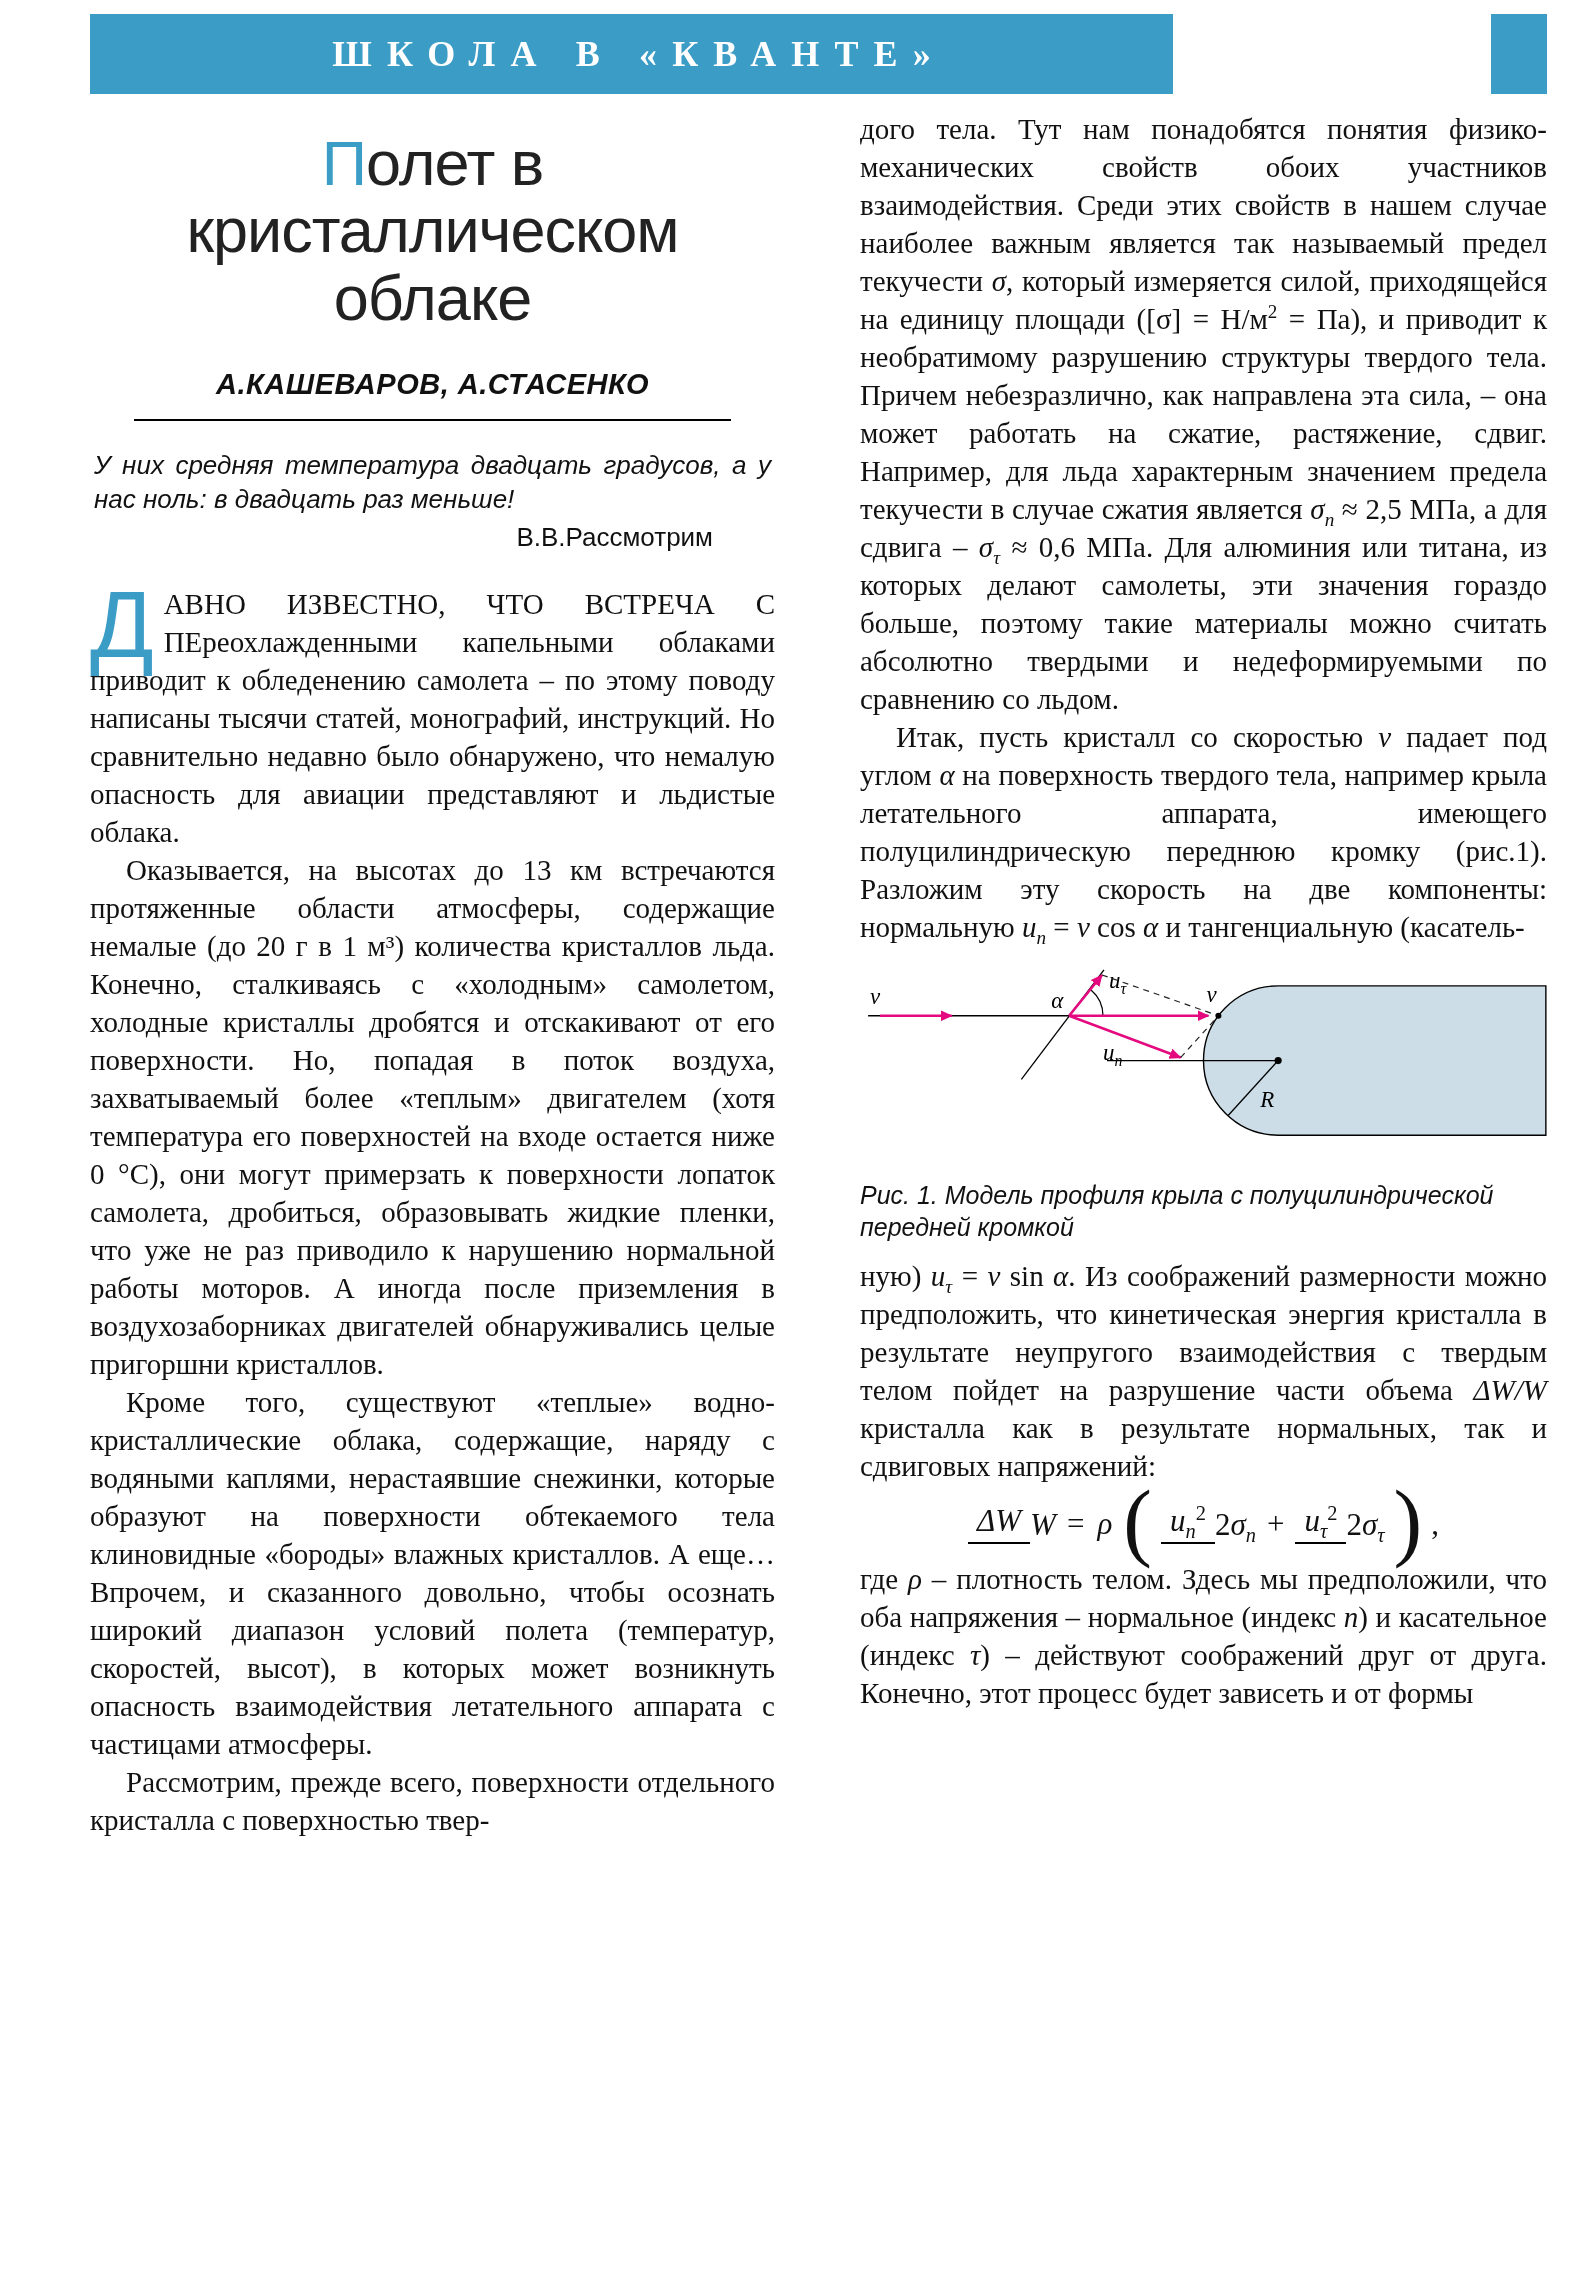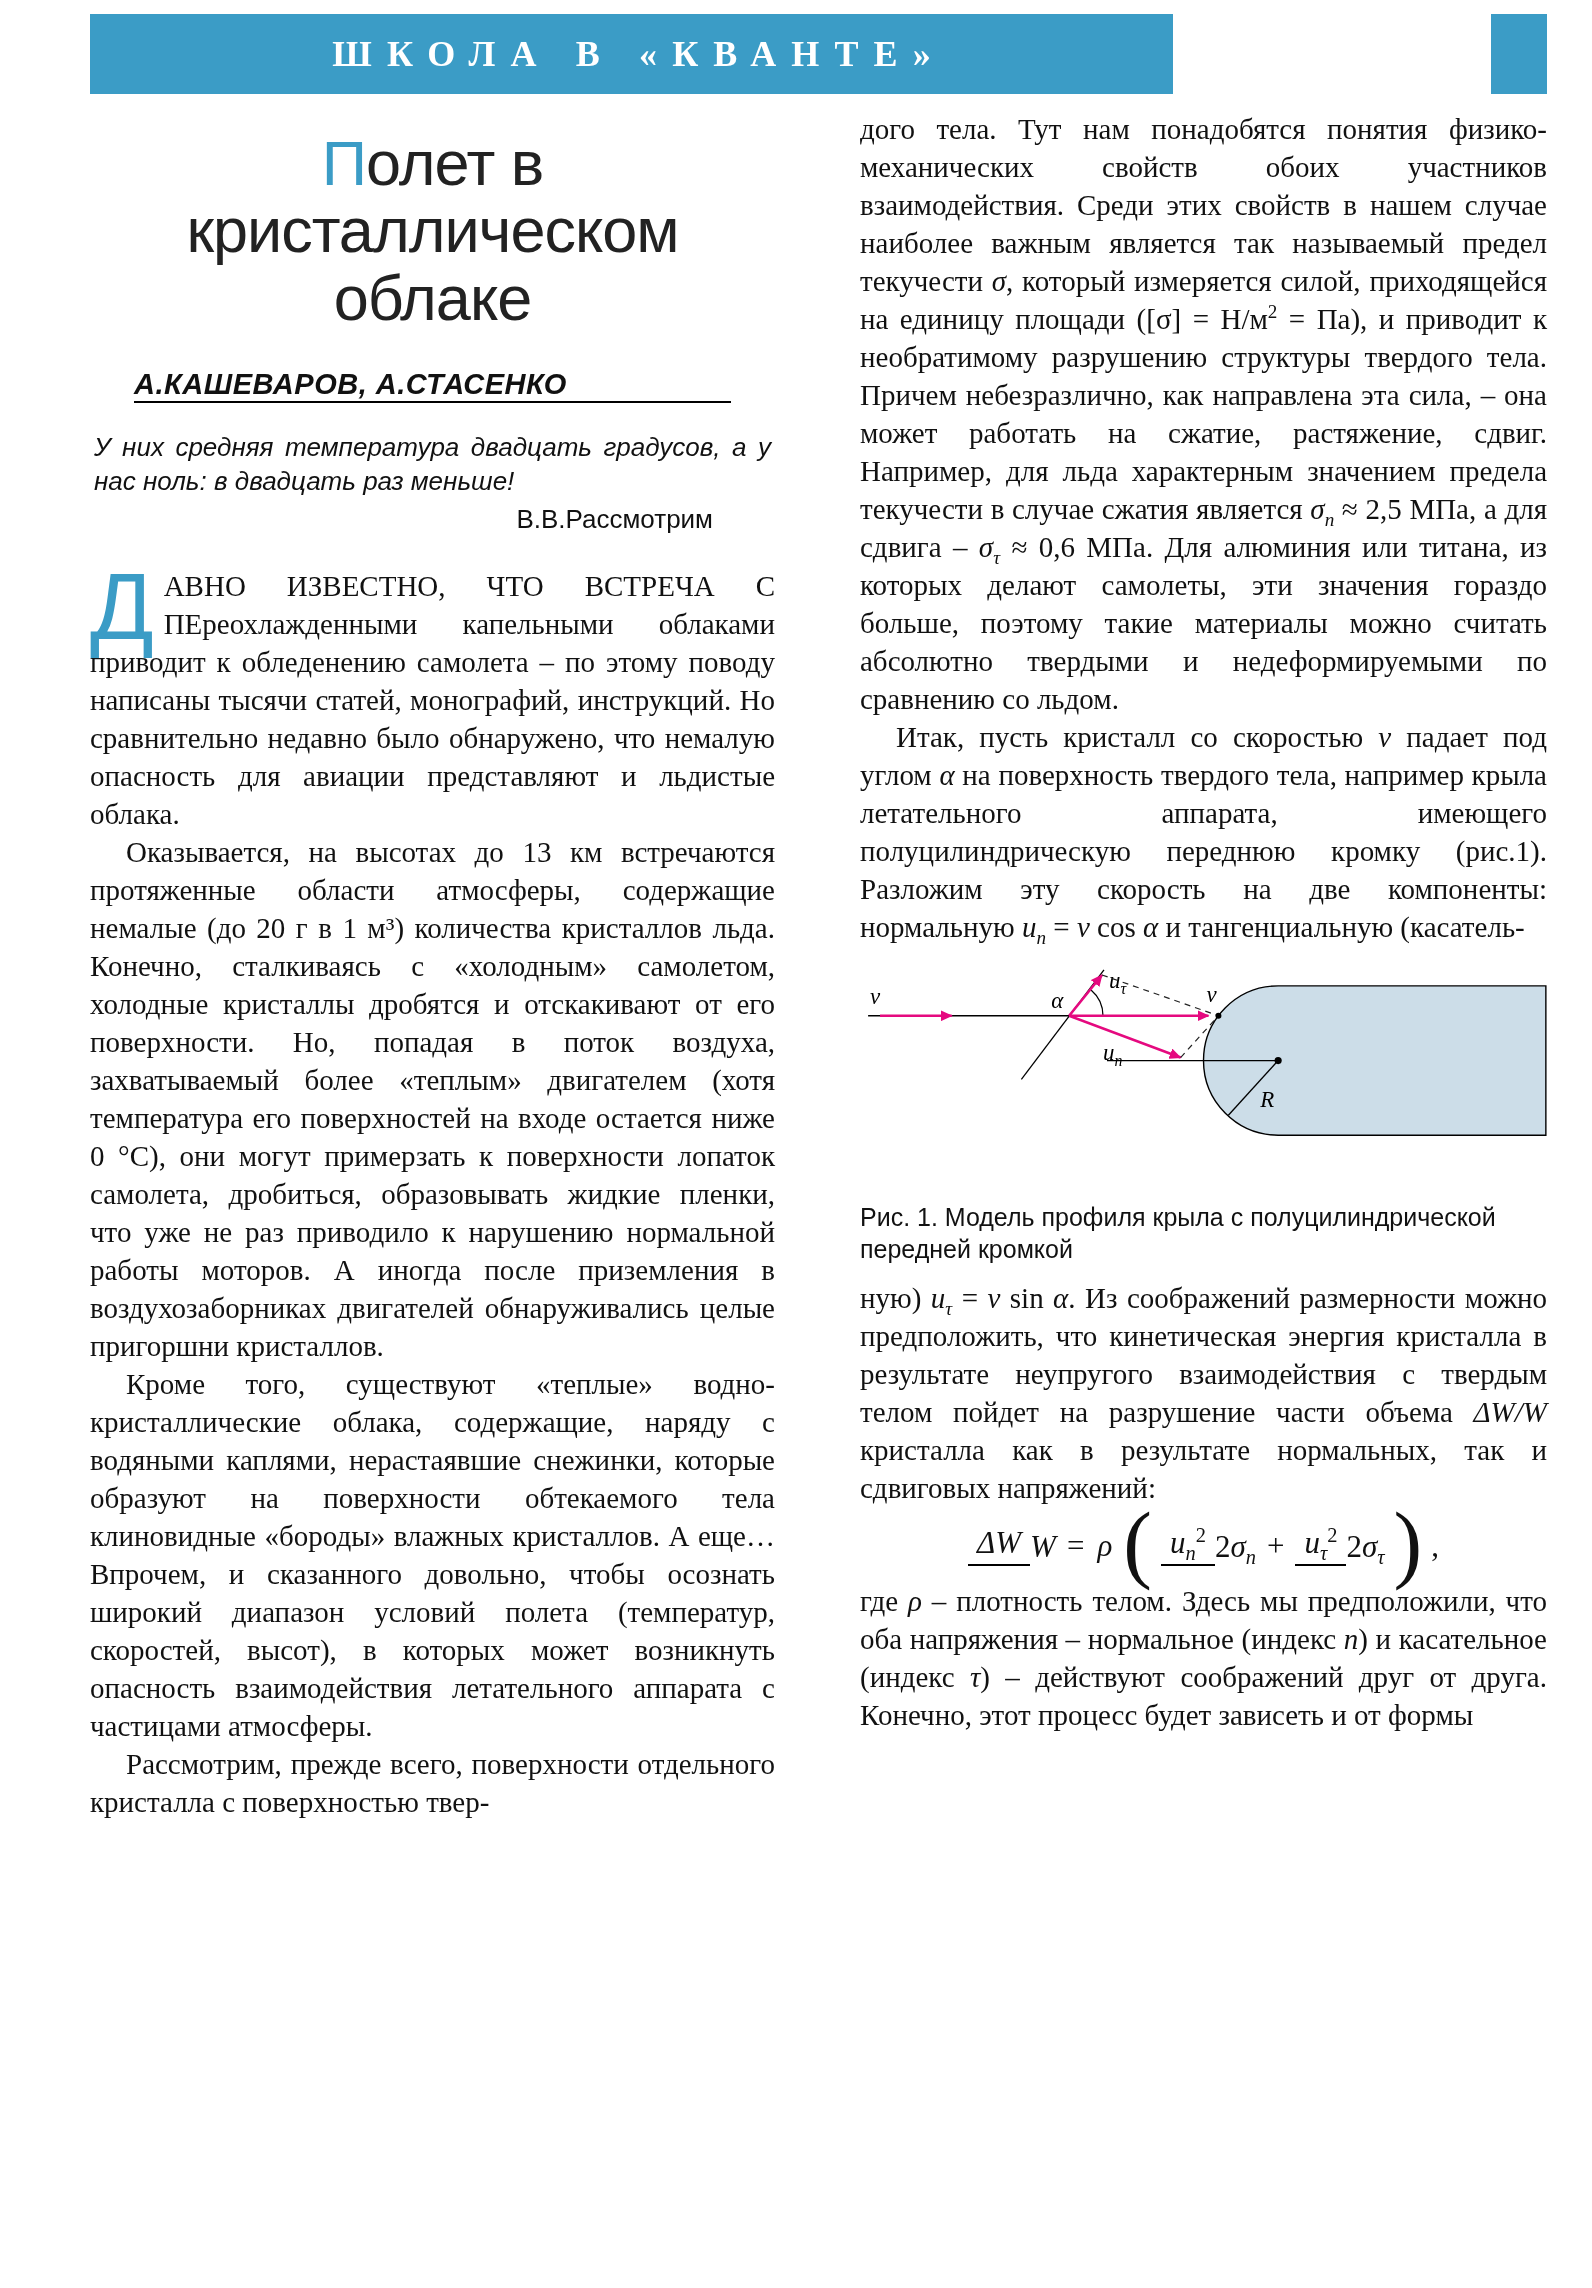--- a/index.html
+++ b/index.html
@@ -28,21 +28,21 @@
   
   .columns{display:flex;gap:85px;margin-top:16px}
   .col{width:687px}
 
   
   .title{
     font-family:"Liberation Sans",sans-serif;font-weight:400;color:#222;
     font-size:63px;line-height:1.07;text-align:center;margin:20px 28px 0;letter-spacing:-1px;
   }
   .title-initial{color:var(--accent)}
-  .authors-wrap{margin:36px auto 0;width:597px;text-align:left;border-bottom:2px solid #000;}
+  .authors-wrap{margin:36px auto 0;width:597px;text-align:center;border-bottom:2px solid #000;padding-bottom:18px}
   .authors{font-family:"Liberation Sans",sans-serif;font-style:italic;font-weight:bold;font-size:29px;letter-spacing:0.5px}
 
   .epigraph{margin:28px 4px 0 4px;font-family:"Liberation Sans",sans-serif;font-size:26px;line-height:1.3}
   .epigraph-text{font-style:italic;margin:0;text-align:justify}
   .epigraph-author{margin:4px 58px 0 0;text-align:right}
 
   
   .body-p{margin:0;text-align:justify;font-size:29px;line-height:38px}
   .body-p.indent{text-indent:36px}
   .body-p sub,.body-p sup,.formula sub,.formula sup{font-size:0.66em;line-height:0}
@@ -50,22 +50,22 @@
   .dropcap{
     float:left;font-family:"Liberation Sans",sans-serif;font-size:94px;line-height:70px;
     color:var(--accent);margin:5px 10px 0 0;font-weight:400;
   }
   .first-block{margin-top:30px}
 
   
   figure{margin:20px 0 14px;padding:0}
   .fig-svg{display:block;width:687px;height:209px}
   .fig-caption{
-    font-family:"Liberation Sans",sans-serif;
-    font-size:25px;line-height:1.28;margin-top:26px;text-align:left;
+    font-family:"Liberation Sans",sans-serif;font-style:italic;
+    font-size:25px;line-height:1.28;margin-top:4px;text-align:left;
   }
   .fig-label{font-family:"Liberation Serif",serif;font-style:italic;font-size:23px;fill:#000}
   .fig-sub{font-size:16px}
   .thin{stroke:#000;stroke-width:1.3;fill:none}
   .dash{stroke:#222;stroke-width:1.2;fill:none;stroke-dasharray:6 5}
   .mag{stroke:var(--magenta);stroke-width:2.6;fill:none}
   .mag-fill{fill:var(--magenta)}
   .wing{fill:var(--wing);stroke:#000;stroke-width:1.4}
 
   

